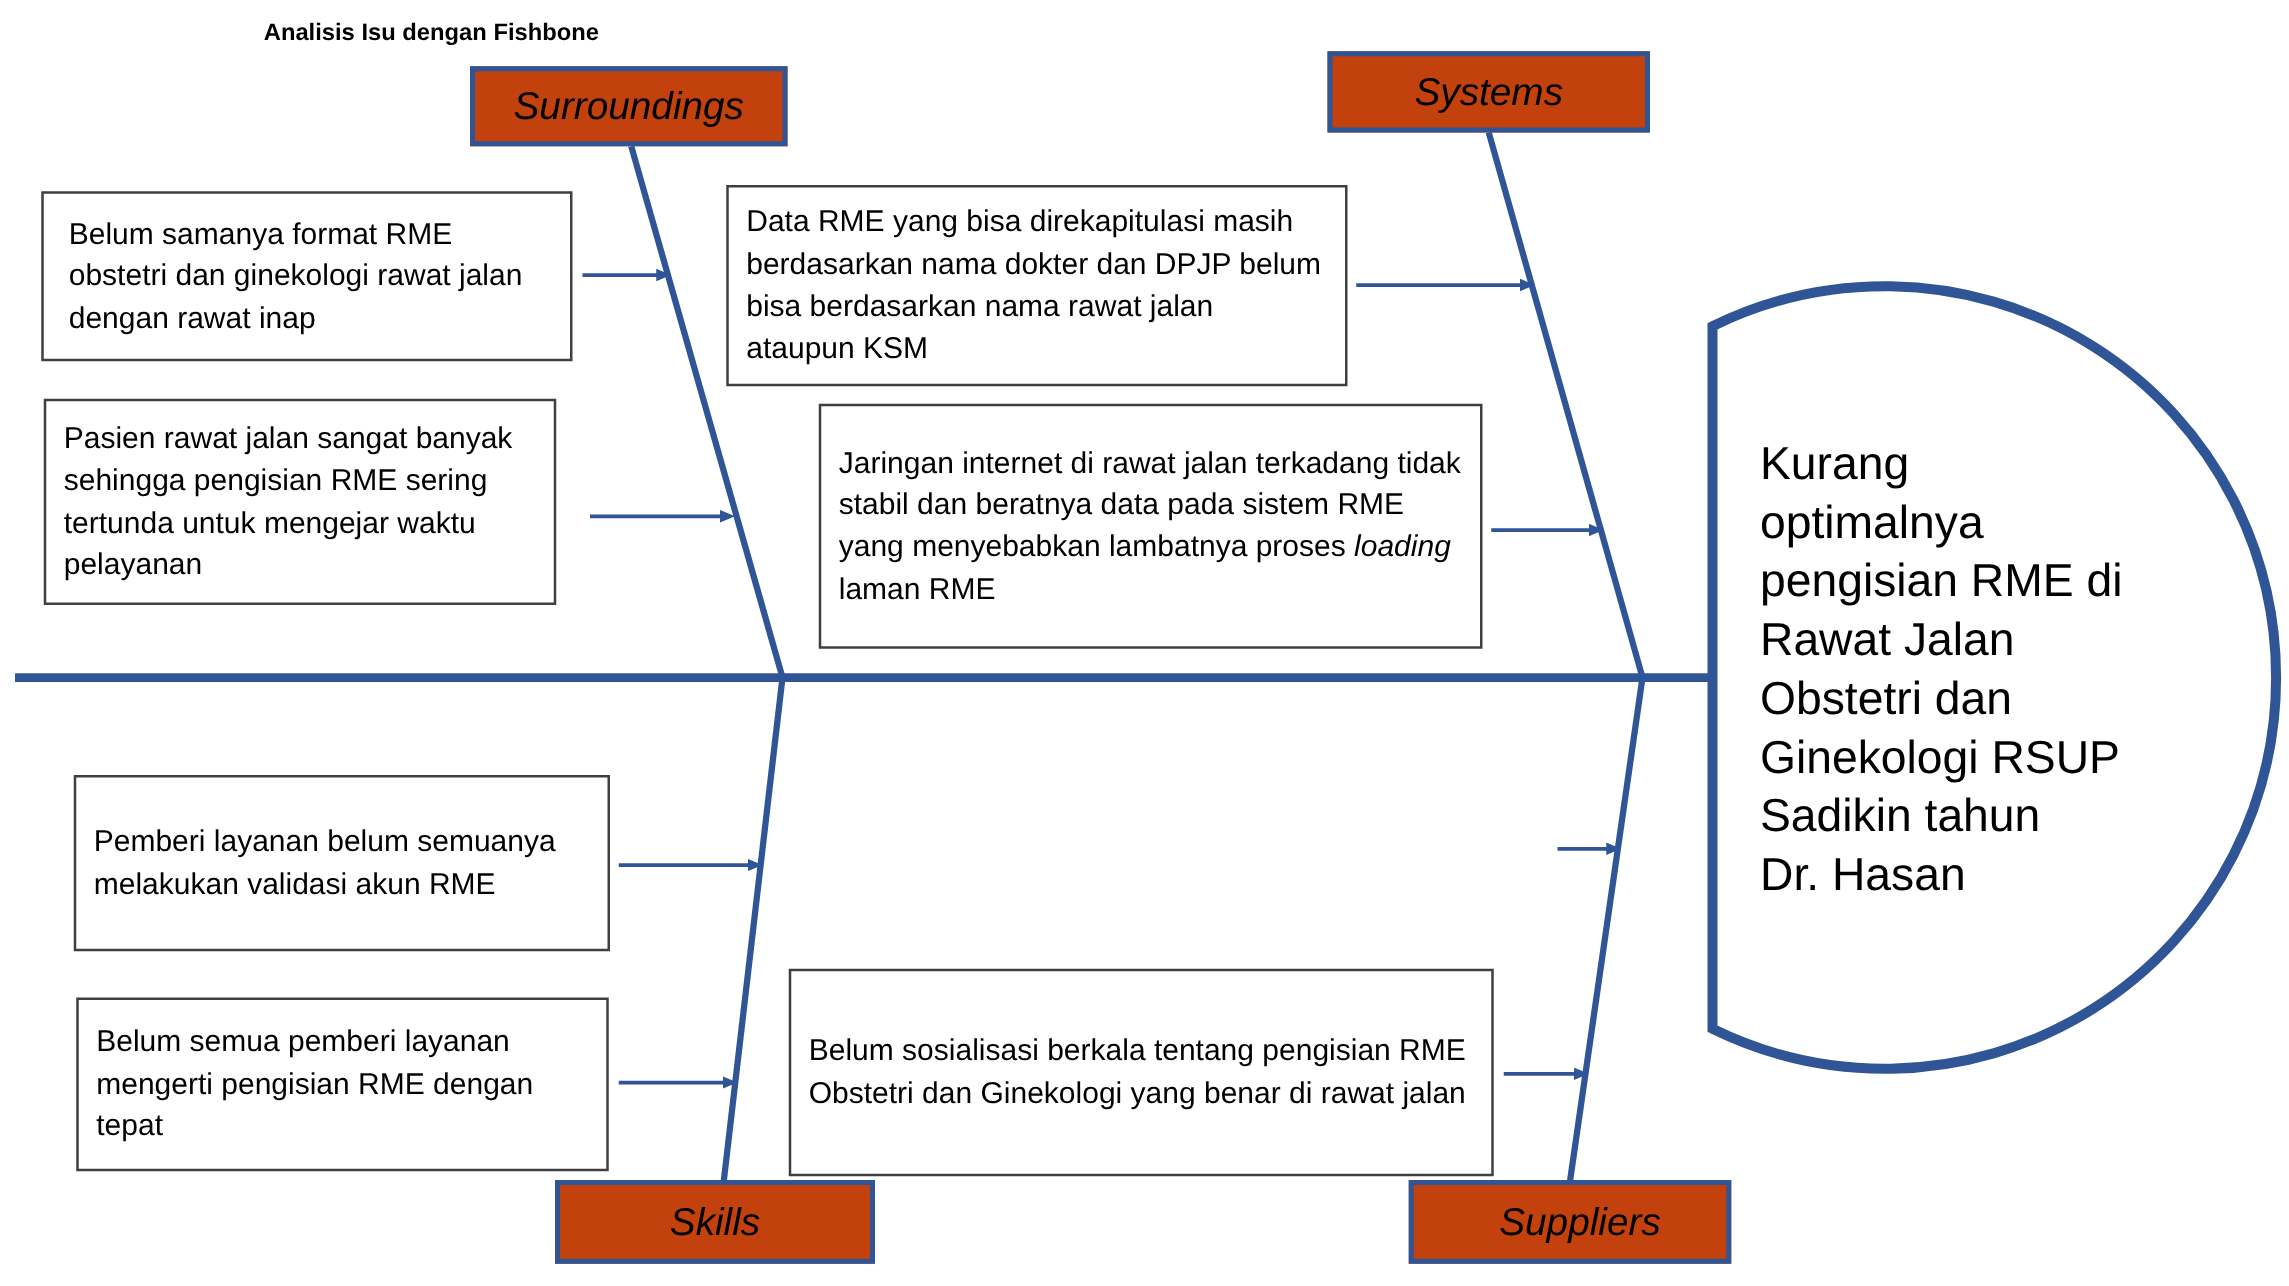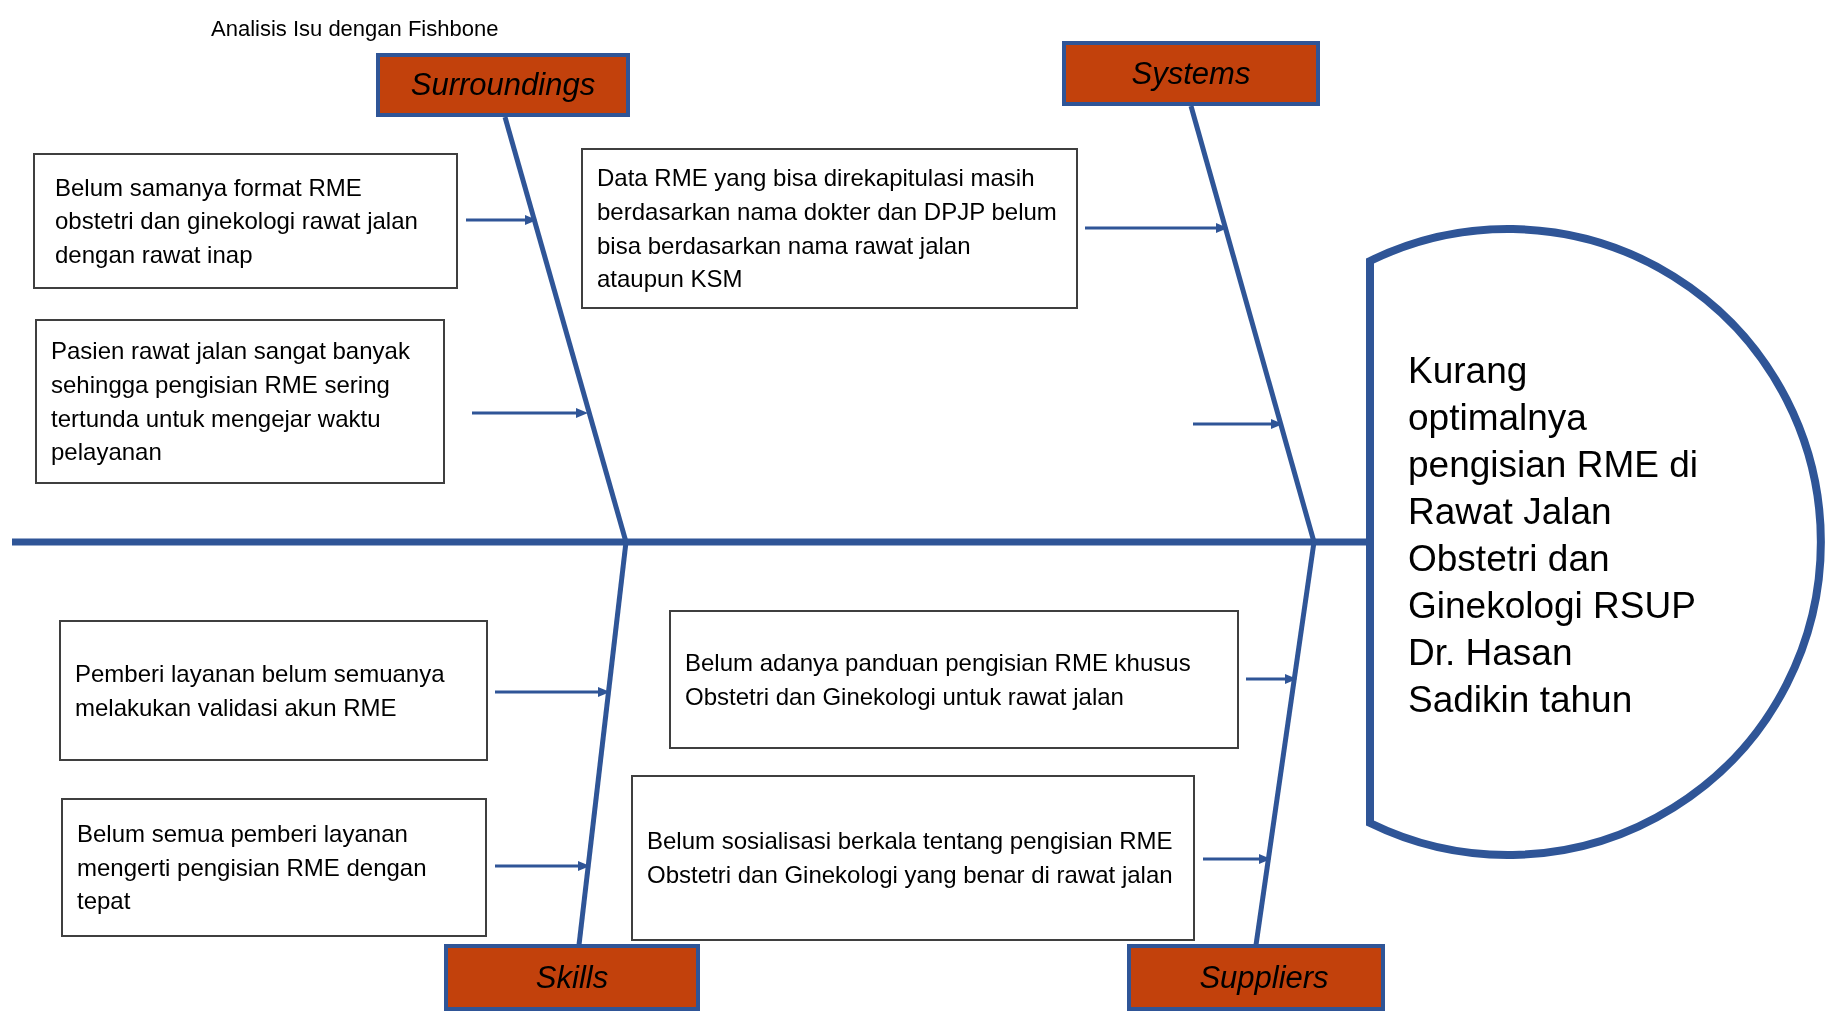--- a/index.html
+++ b/index.html
@@ -18,21 +18,21 @@
   }
   .lines { position: absolute; left: 0; top: 0; z-index: 1; }
   .spine  { stroke: var(--accent); stroke-width: 7; fill: none; }
   .bone   { stroke: var(--accent); stroke-width: 5; fill: none; }
   .arrow  { stroke: var(--accent); stroke-width: 3; fill: none; }
   .arrowhead { fill: var(--accent); }
   .head-shape { fill: #ffffff; stroke: var(--accent); stroke-width: 8; }
 
   .title {
     position: absolute; left: 211px; top: 16px; z-index: 2;
-    font-size: 22px; font-weight: 400; color: #000;
+    font-size: 19px; font-weight: 700; color: #000;
   }
   .category {
     position: absolute; z-index: 2;
     background: #c2410c;
     border: 4px solid var(--accent);
     display: flex; align-items: center; justify-content: center;
     font-style: italic; font-size: 31px; color: #000;
   }
   .cause {
     position: absolute; z-index: 2;
@@ -96,39 +96,43 @@
   <div class="cause" style="left:33px; top:153px; width:425px; height:136px;padding-left:20px;">
     <span>Belum samanya format RME obstetri dan ginekologi rawat jalan dengan rawat inap</span>
   </div>
   <div class="cause" style="left:35px; top:319px; width:410px; height:165px;">
     <span>Pasien rawat jalan sangat banyak sehingga pengisian RME sering tertunda untuk mengejar waktu pelayanan</span>
   </div>
 
   <div class="cause" style="left:581px; top:148px; width:497px; height:161px;">
     <span>Data RME yang bisa direkapitulasi masih berdasarkan nama dokter dan DPJP belum bisa berdasarkan nama rawat jalan ataupun KSM</span>
   </div>
+  <div class="cause" style="left:655px; top:323px; width:531px; height:196px;">
+    <span>
+      <span>Jaringan internet di rawat jalan terkadang tidak stabil dan beratnya data pada sistem RME yang menyebabkan lambatnya proses</span>
+      <i>loading</i>
+      <span>laman RME</span>
+    </span>
+  </div>
 
   <div class="cause" style="left:59px; top:620px; width:429px; height:141px;">
     <span>Pemberi layanan belum semuanya melakukan validasi akun RME</span>
   </div>
   <div class="cause" style="left:61px; top:798px; width:426px; height:139px;">
     <span>Belum semua pemberi layanan mengerti pengisian RME dengan tepat</span>
   </div>
 
-  <div class="cause" style="left:669px; top:610px; width:570px; height:139px;">
-    <span>Belum adanya panduan pengisian RME khusus Obstetri dan Ginekologi untuk rawat jalan</span>
-  </div>
   <div class="cause" style="left:631px; top:775px; width:564px; height:166px;">
     <span>Belum sosialisasi berkala tentang pengisian RME Obstetri dan Ginekologi yang benar di rawat jalan</span>
   </div>
 
   <div class="effect">
     <div>Kurang</div>
     <div>optimalnya</div>
     <div>pengisian RME di</div>
     <div>Rawat Jalan</div>
     <div>Obstetri dan</div>
     <div>Ginekologi RSUP</div>
+    <div>Sadikin tahun</div>
     <div>Dr. Hasan</div>
-    <div>Sadikin tahun</div>
   </div>
 
 </div>
 
 </body></html>

